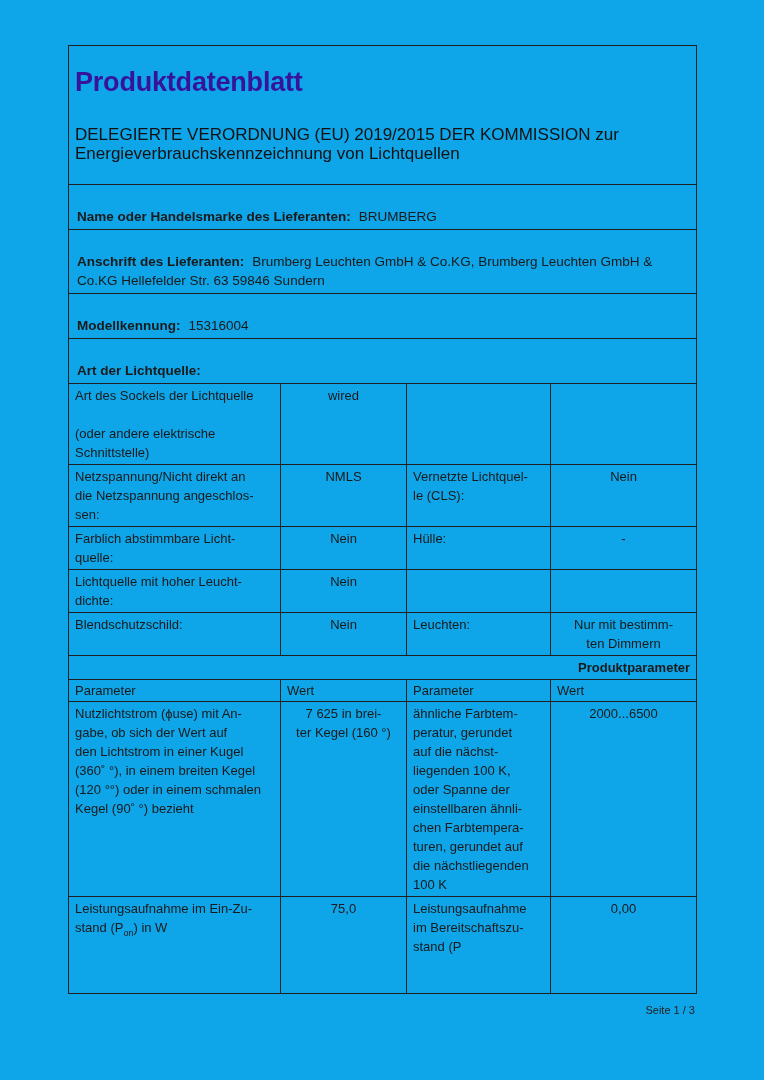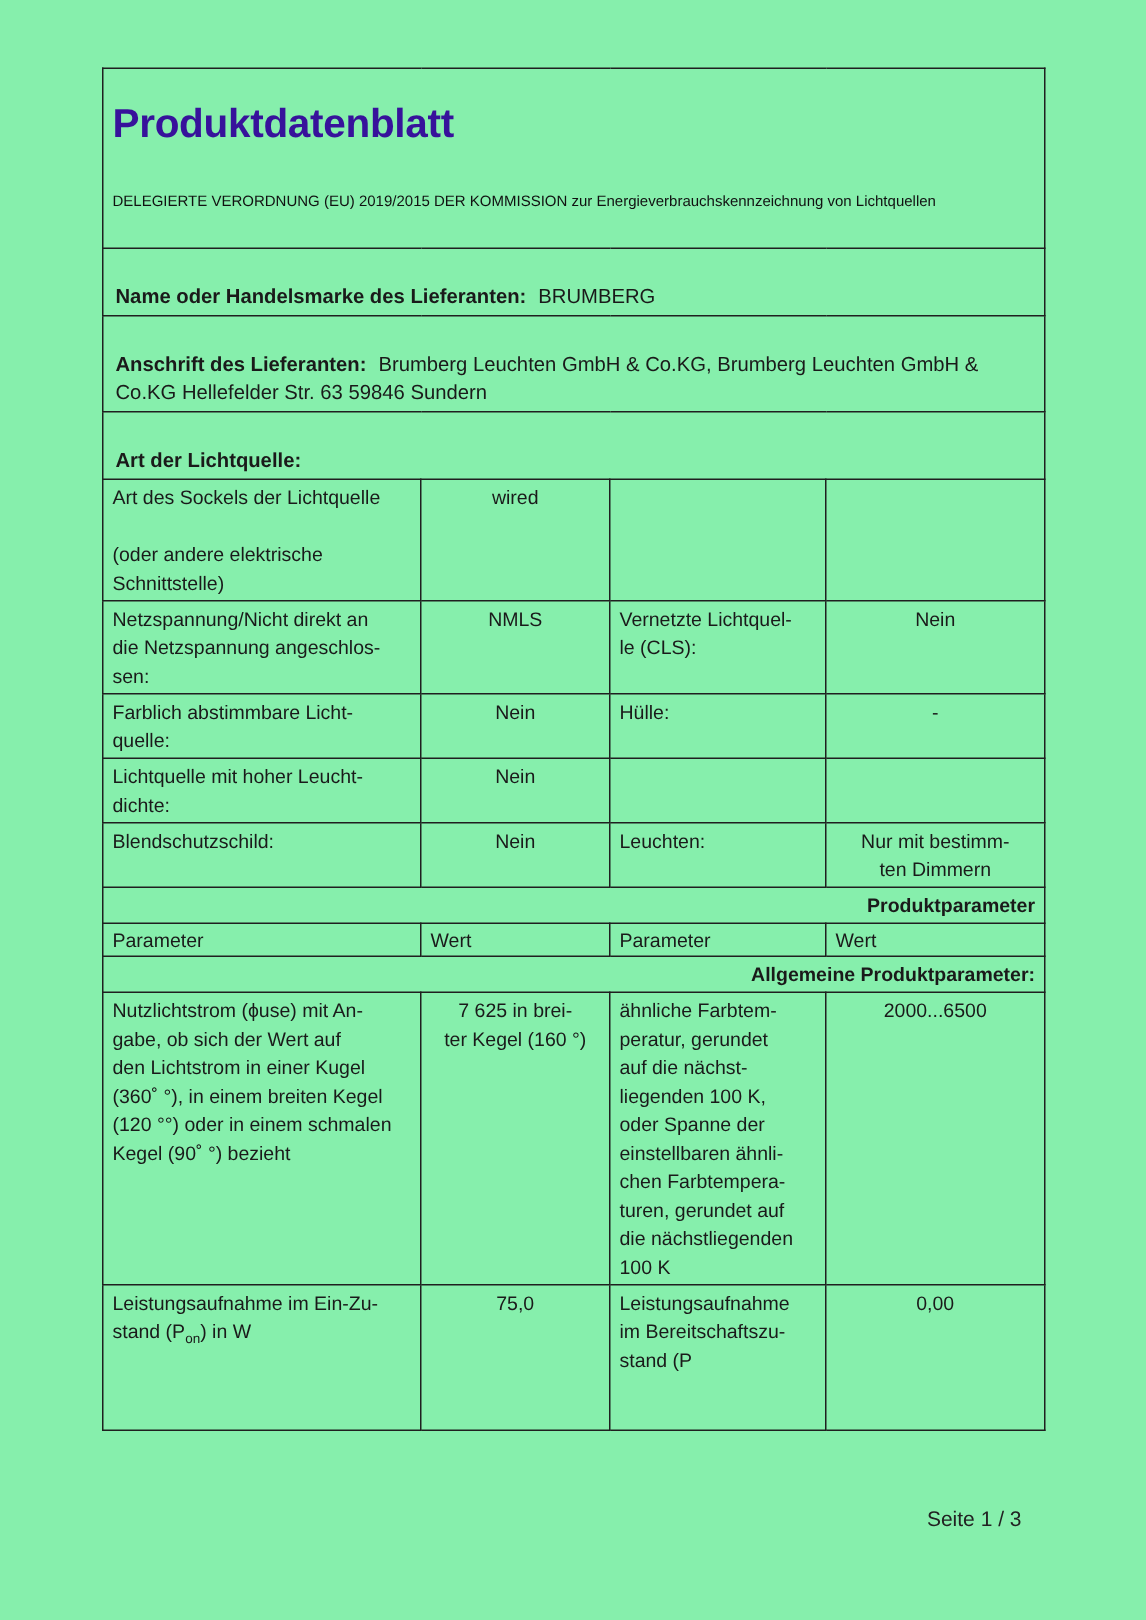--- a/index.html
+++ b/index.html
@@ -1,35 +1,35 @@
 <!DOCTYPE html>
 <html><head>
 <meta charset="utf-8">
 <style>
   html,body{margin:0;padding:0;background:#ffffff;}
-  .page{position:relative;width:764px;height:1080px;background:#86efac;overflow:hidden;
+  .page{position:relative;width:764px;height:1080px;background:#0ea5e9;overflow:hidden;
         font-family:"Liberation Sans",sans-serif;color:#1a1a1a;}
   .doc-table-wrap{position:absolute;left:68px;top:45px;width:628px;}
   table.doc{border-collapse:collapse;table-layout:fixed;width:628px;}
   table.doc td{border:1.5px solid #1f1f1f;vertical-align:top;padding:2px 6px;
                font-size:13px;line-height:19px;white-space:pre-line;overflow:hidden;}
   
   td.title-cell{padding:6px 8px;}
   .doc-title{font-size:27px;font-weight:bold;color:#37129b;line-height:30px;letter-spacing:-0.2px;}
-  .doc-subtitle{margin-top:9px;font-size:10px;line-height:19px;color:#111;}
+  .doc-subtitle{margin-top:9px;font-size:17px;line-height:19px;color:#111;}
   
   tr.meta td{vertical-align:middle;padding:3px 8px;font-size:13.5px;}
   .lbl{font-weight:bold;margin-right:8px;}
   
   td.sect{font-weight:bold;text-align:right;vertical-align:middle;padding:0 4px;font-size:13.5px;line-height:18px;}
   
   td.param{text-align:justify;}
   td.val{text-align:center;}
   sub{font-size:9px;line-height:0;}
-  .footer{position:absolute;right:83px;top:1004px;font-size:14px;color:#222;}
+  .footer{position:absolute;right:69px;top:1004px;font-size:11px;color:#222;}
 </style>
 </head>
 <body>
 
 <div class="page">
   <div class="doc-table-wrap">
     <table class="doc">
       <colgroup>
           <col style="width:212px">
           <col style="width:126px">
@@ -50,20 +50,25 @@
           <span class="lbl">Name oder Handelsmarke des Lieferanten:</span><span>BRUMBERG</span>
         </td>
       </tr>
 
       <tr class="meta" style="height:48px">
         <td colspan="4">
           <span class="lbl">Anschrift des Lieferanten:</span><span>Brumberg Leuchten GmbH &amp; Co.KG, Brumberg Leuchten GmbH &amp; Co.KG Hellefelder Str. 63 59846 Sundern</span>
         </td>
       </tr>
 
+      <tr class="meta" style="height:27px">
+        <td colspan="4">
+          <span class="lbl">Modellkennung:</span><span>15316004</span>
+        </td>
+      </tr>
 
       <tr class="meta" style="height:27px">
         <td colspan="4">
           <span class="lbl">Art der Lichtquelle:</span>
         </td>
       </tr>
 
       <tr style="height:63px">
         <td class="param">Art des Sockels der Lichtquelle
 
@@ -108,23 +113,20 @@
         <td colspan="4" class="sect">Produktparameter</td>
       </tr>
 
       <tr style="height:22px">
         <td style="padding:1px 6px">Parameter</td>
         <td style="padding:1px 6px">Wert</td>
         <td style="padding:1px 6px">Parameter</td>
         <td style="padding:1px 6px">Wert</td>
       </tr>
 
-      <tr style="height:21px">
-        <td colspan="4" class="sect">Allgemeine Produktparameter:</td>
-      </tr>
 
       <tr style="height:188px">
         <td class="param">Nutzlichtstrom (ϕuse) mit An-
 gabe, ob sich der Wert auf
 den Lichtstrom in einer Kugel
 (360˚ °), in einem breiten Kegel
 (120 °°) oder in einem schmalen
 Kegel (90˚ °) bezieht</td>
         <td class="val">7 625 in brei-
 ter Kegel (160 °)</td>

